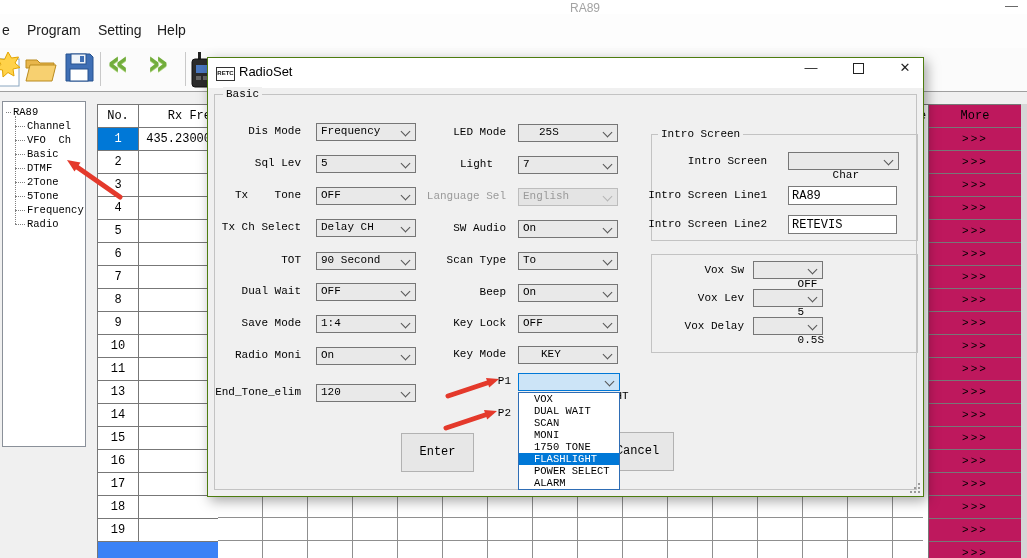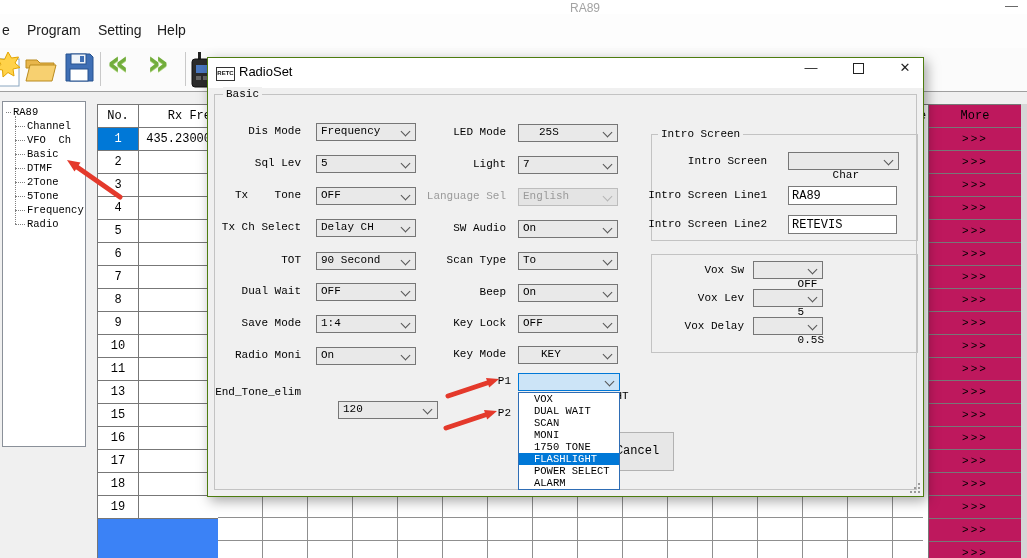--- a/index.html
+++ b/index.html
@@ -195,20 +195,24 @@
       </div>
       <div class="ch-row">
         <div class="ch-cell ch-no">11</div>
         <div class="ch-cell ch-rx"></div>
       </div>
       <div class="ch-row">
         <div class="ch-cell ch-no">13</div>
         <div class="ch-cell ch-rx"></div>
       </div>
       <div class="ch-row">
+        <div class="ch-cell ch-no">14</div>
+        <div class="ch-cell ch-rx"></div>
+      </div>
+      <div class="ch-row">
         <div class="ch-cell ch-no">15</div>
         <div class="ch-cell ch-rx"></div>
       </div>
       <div class="ch-row">
         <div class="ch-cell ch-no">16</div>
         <div class="ch-cell ch-rx"></div>
       </div>
       <div class="ch-row">
         <div class="ch-cell ch-no">17</div>
         <div class="ch-cell ch-rx"></div>
@@ -276,24 +280,24 @@
         <div class="combo" style="left: 108px; top: 161px; width: 100px;"><span>Delay CH</span><i class="arr"></i></div>
         <span class="flabel" style="right: 622px; top: 196px;">TOT</span>
         <div class="combo" style="left: 108px; top: 194px; width: 100px;"><span>90 Second</span><i class="arr"></i></div>
         <span class="flabel" style="right: 622px; top: 227px;">Dual Wait</span>
         <div class="combo" style="left: 108px; top: 225px; width: 100px;"><span>OFF</span><i class="arr"></i></div>
         <span class="flabel" style="right: 622px; top: 259px;">Save Mode</span>
         <div class="combo" style="left: 108px; top: 257px; width: 100px;"><span>1:4</span><i class="arr"></i></div>
         <span class="flabel" style="right: 622px; top: 291px;">Radio Moni</span>
         <div class="combo" style="left: 108px; top: 289px; width: 100px;"><span>On</span><i class="arr"></i></div>
         <span class="flabel" style="right: 622px; top: 328px;">End_Tone_elim</span>
-        <div class="combo" style="left: 108px; top: 343px; width: 100px; margin-left: 22px;"><span>120</span><i class="arr"></i></div>
+        <div class="combo" style="left: 108px; top: 326px; width: 100px;"><span>120</span><i class="arr"></i></div>
         <span class="flabel" style="right: 417px; top: 68px;">LED Mode</span>
         <div class="combo" style="left: 310px; top: 66px; width: 100px; padding-left: 20px;"><span>25S</span><i class="arr"></i></div>
-        <span class="flabel" style="right: 417px; top: 100px;">Light</span>
+        <span class="flabel" style="right: 430px; top: 100px;">Light</span>
         <div class="combo" style="left: 310px; top: 98px; width: 100px;"><span>7</span><i class="arr"></i></div>
         <span class="flabel dis" style="right: 417px; top: 132px;">Language Sel</span>
         <div class="combo dis" style="left: 310px; top: 130px; width: 100px;"><span>English</span><i class="arr"></i></div>
         <span class="flabel" style="right: 417px; top: 164px;">SW Audio</span>
         <div class="combo" style="left: 310px; top: 162px; width: 100px;"><span>On</span><i class="arr"></i></div>
         <span class="flabel" style="right: 417px; top: 196px;">Scan Type</span>
         <div class="combo" style="left: 310px; top: 194px; width: 100px;"><span>To</span><i class="arr"></i></div>
         <span class="flabel" style="right: 417px; top: 228px;">Beep</span>
         <div class="combo" style="left: 310px; top: 226px; width: 100px;"><span>On</span><i class="arr"></i></div>
         <span class="flabel" style="right: 417px; top: 259px; margin-left: 41px;">Key Lock</span>
@@ -338,20 +342,21 @@
     </div>
     <span class="flabel" style="right:179px;top:234px">Vox Lev</span>
     <div class="combo" style="left:545px;top:231px;width:70px">
       <span>5</span><i class="arr"></i>
     </div>
     <span class="flabel" style="right:179px;top:262px">Vox Delay</span>
     <div class="combo" style="left:545px;top:259px;width:70px">
       <span>0.5S</span><i class="arr"></i>
     </div>
 
+    <div class="dbtn" style="left:193px;top:375px">Enter</div>
     <div class="dbtn" style="left:393px;top:374px">Cancel</div>
 
     <div class="grip"></div>
   </div>
 
   <svg class="arrows">
     <g fill="#e4392b" stroke="#e4392b">
       <line x1="120" y1="197" x2="77" y2="167" stroke-width="5" stroke-linecap="round"></line>
       <polygon points="67,160 80.5,162.5 74.5,171.5" stroke="none"></polygon>
     </g>

